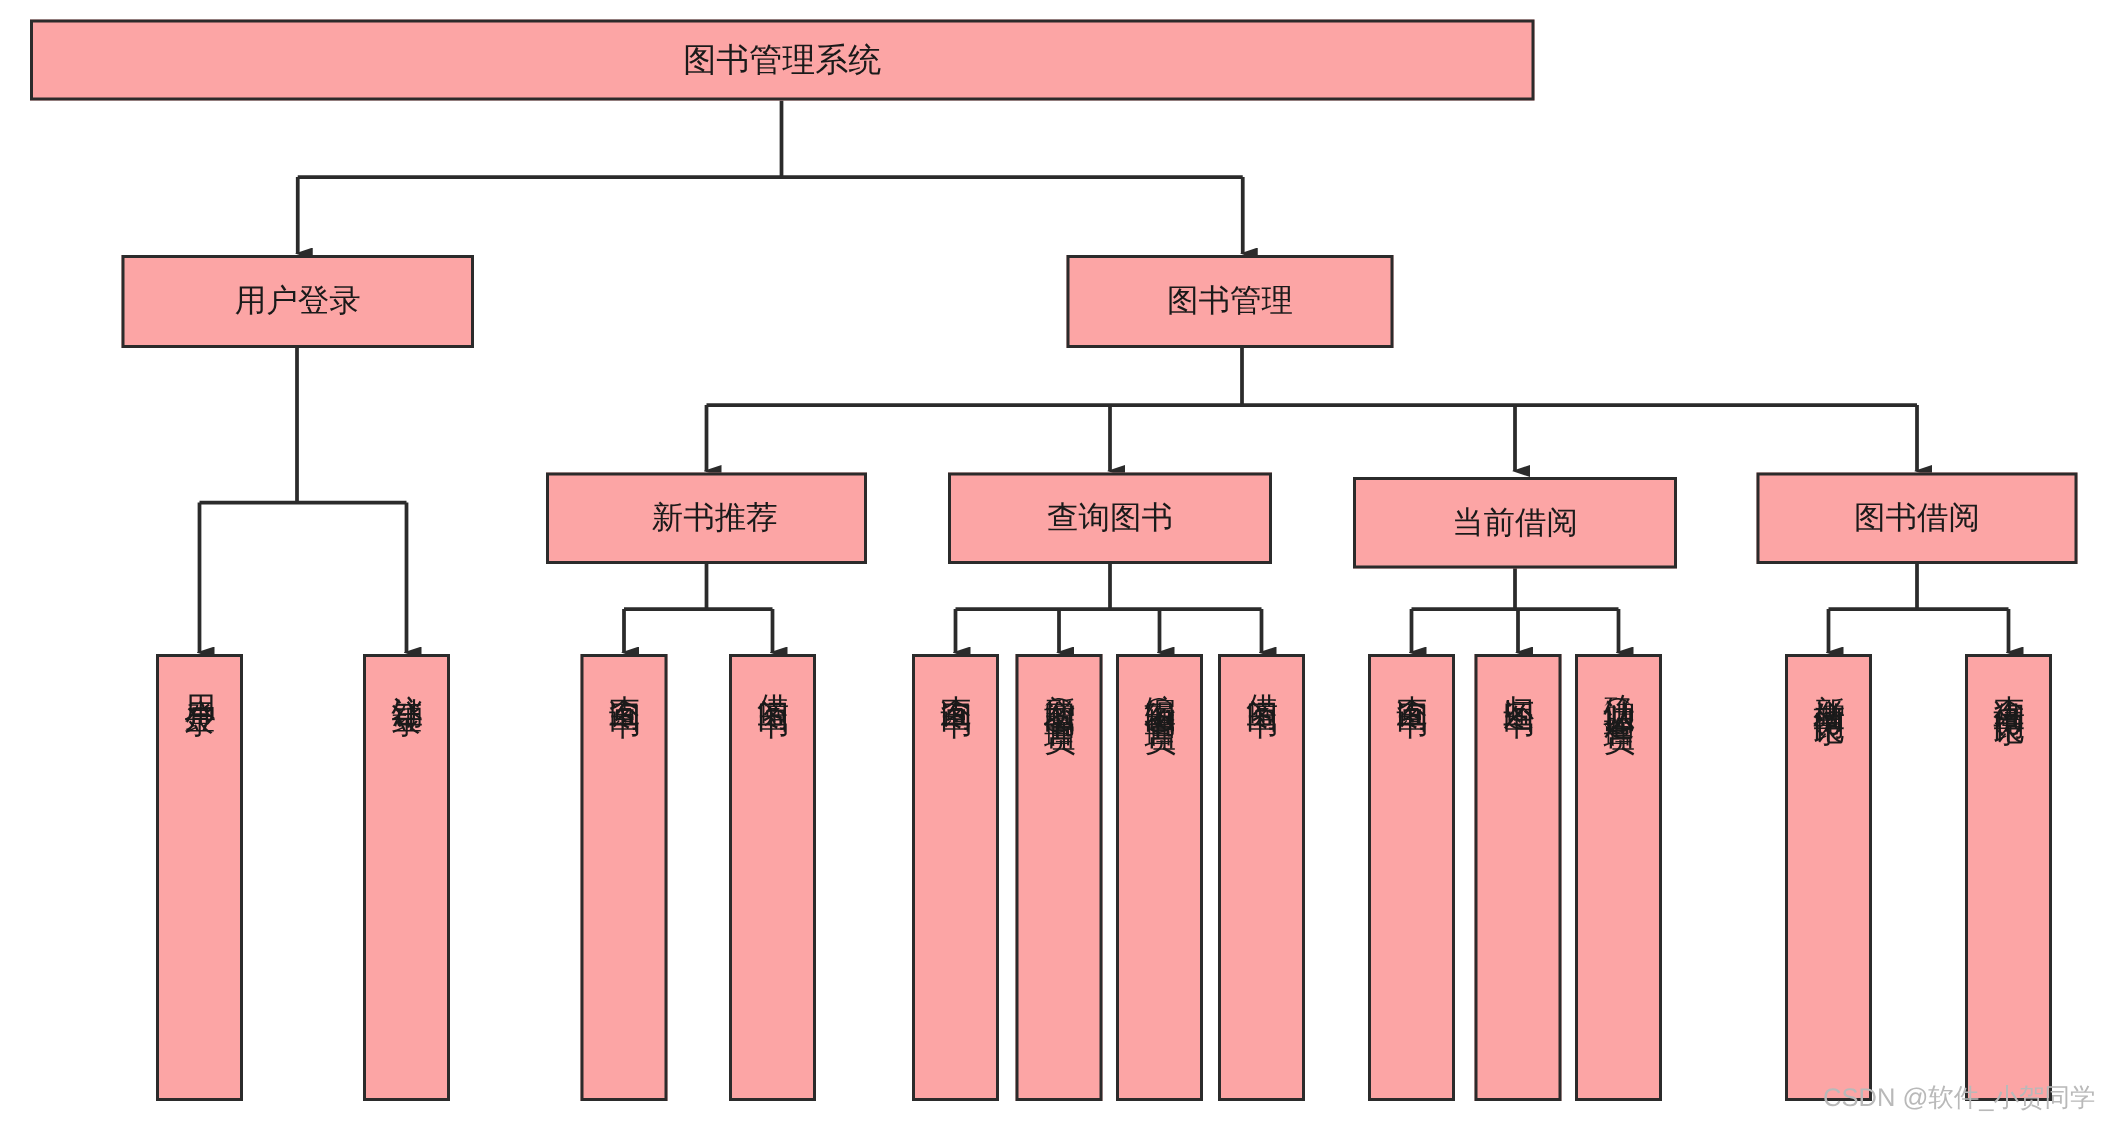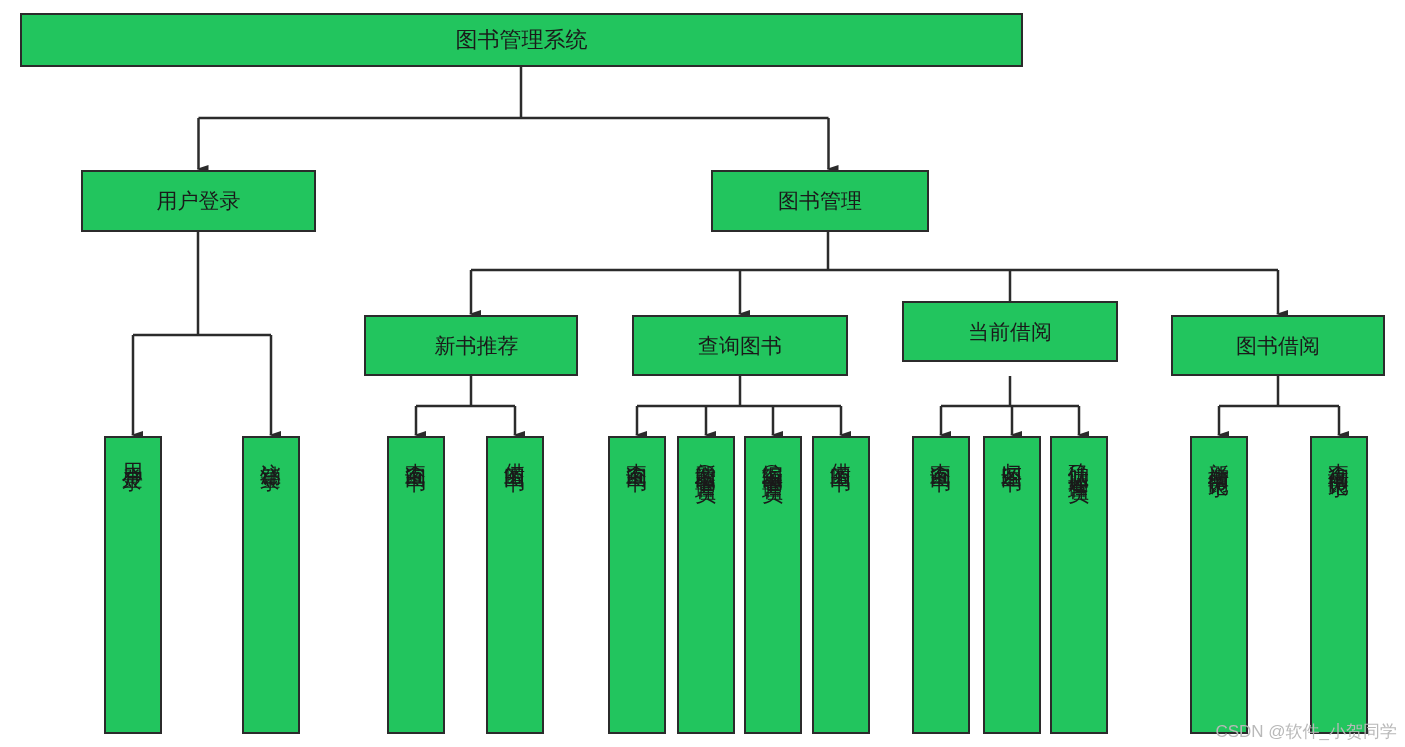--- a/index.html
+++ b/index.html
@@ -20,21 +20,21 @@
   svg#edges {
     position: absolute;
     left: 0;
     top: 0;
     width: 1405px;
     height: 747px;
   }
   .node {
     position: absolute;
     box-sizing: border-box;
-    background: #22c55e;
+    background: #fca5a5;
     border: 2px solid #2b2b2b;
     display: flex;
     align-items: center;
     justify-content: center;
     z-index: 2;
   }
   .node .label {
     color: #1a1a1a;
     line-height: 1.22;
     text-align: center;
@@ -124,21 +124,21 @@
       </div>
       <div class="node horizontal" style="left: 711px; top: 170px; width: 218px; height: 62px; border-color: rgb(43, 43, 43);">
         <span class="label" style="color: rgb(26, 26, 26);">图书管理</span>
       </div>
       <div class="node horizontal" style="left: 364px; top: 315px; width: 214px; height: 61px; border-color: rgb(43, 43, 43);">
         <span class="label" style="color: rgb(26, 26, 26); margin-left: 11px;">新书推荐</span>
       </div>
       <div class="node horizontal" style="left: 632px; top: 315px; width: 216px; height: 61px; border-color: rgb(43, 43, 43);">
         <span class="label" style="color: rgb(26, 26, 26);">查询图书</span>
       </div>
-      <div class="node horizontal" style="left: 902px; top: 301px; width: 216px; height: 61px; border-color: rgb(43, 43, 43);">
+      <div class="node horizontal" style="left: 902px; top: 318px; width: 216px; height: 61px; border-color: rgb(43, 43, 43);">
         <span class="label" style="color: rgb(26, 26, 26);">当前借阅</span>
       </div>
       <div class="node horizontal" style="left: 1171px; top: 315px; width: 214px; height: 61px; border-color: rgb(43, 43, 43);">
         <span class="label" style="color: rgb(26, 26, 26);">图书借阅</span>
       </div>
       <div class="node vertical" style="left: 104px; top: 436px; width: 58px; height: 298px; border-color: rgb(43, 43, 43);">
         <span class="label" style="color: rgb(26, 26, 26);">用户登录</span>
       </div>
       <div class="node vertical" style="left: 242px; top: 436px; width: 58px; height: 298px; border-color: rgb(43, 43, 43);">
         <span class="label" style="color: rgb(26, 26, 26);">注销登录</span>

